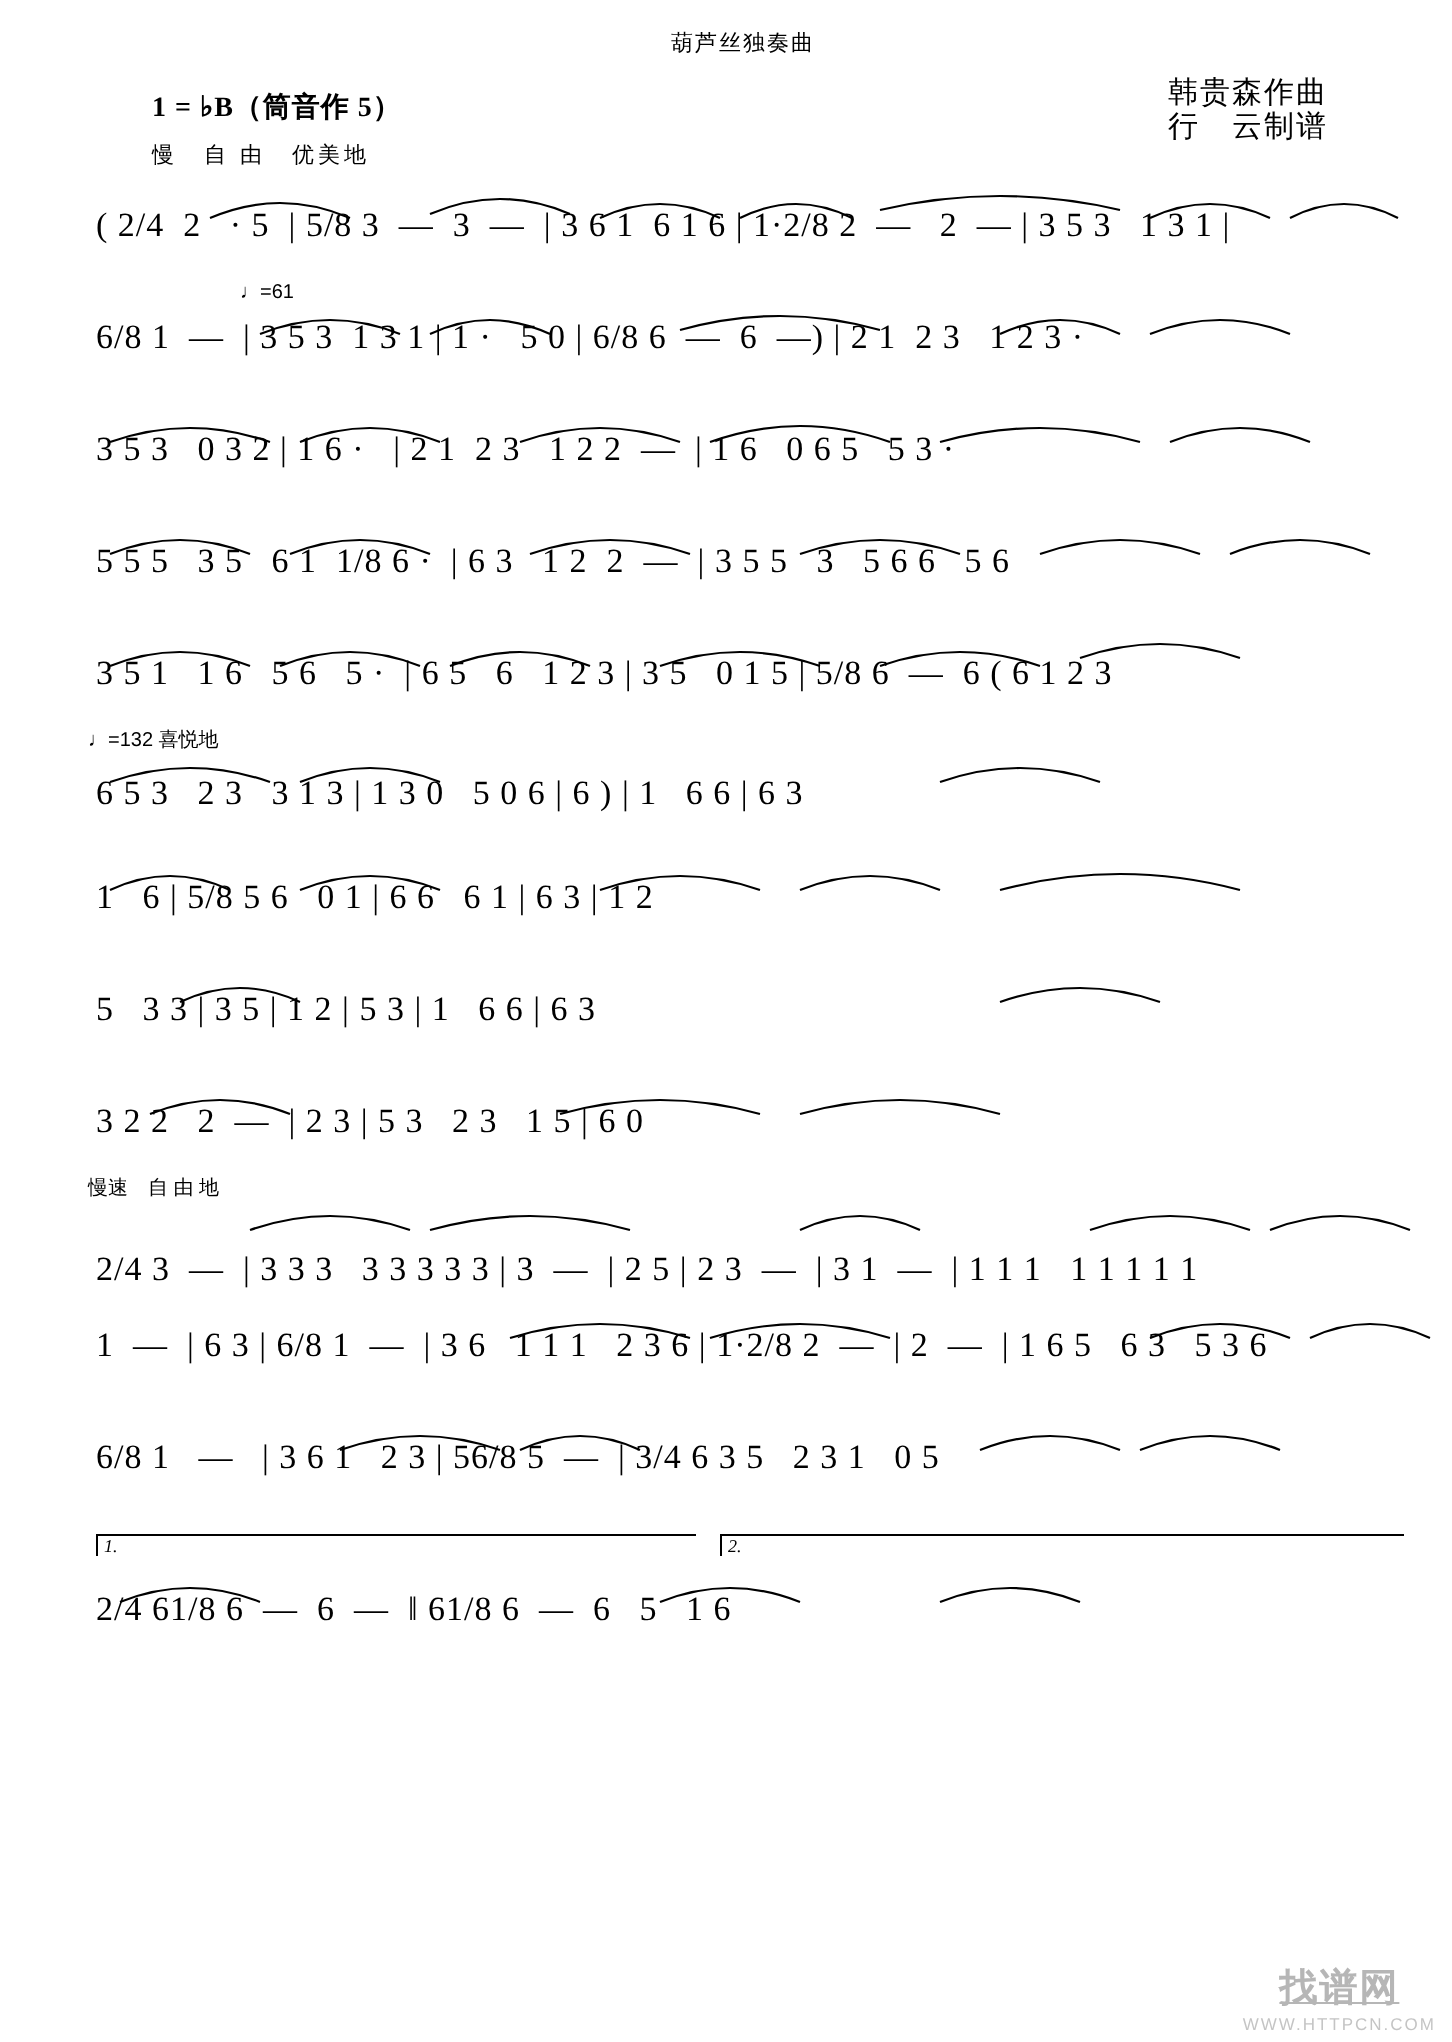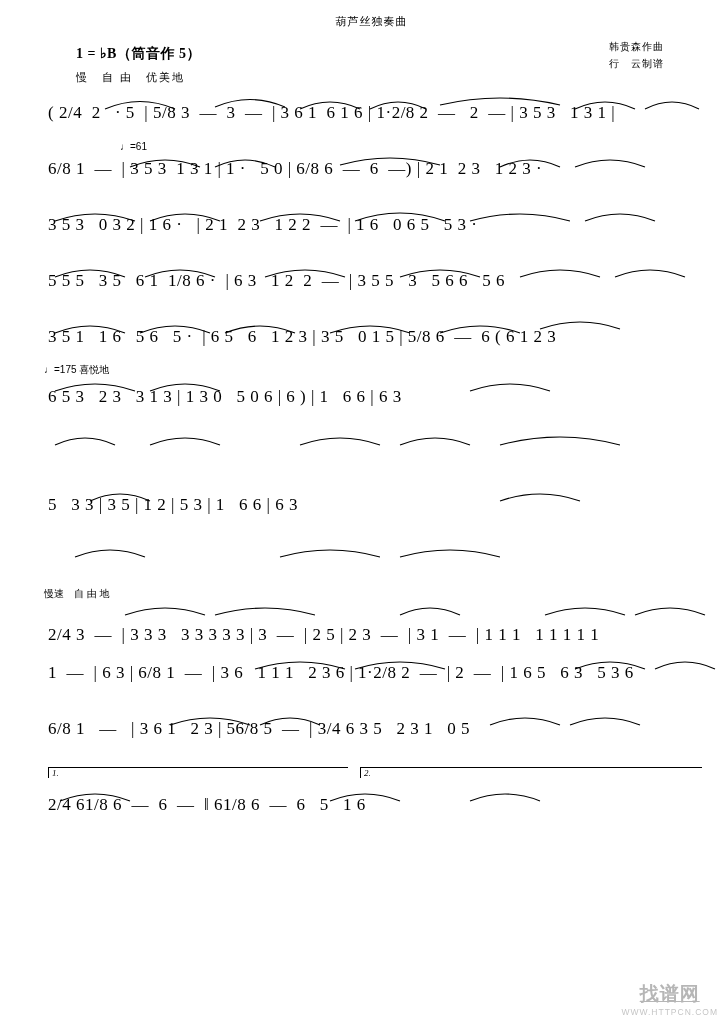--- a/index.html
+++ b/index.html
@@ -56,22 +56,22 @@
     left: 76px;
     top: 33px;
     font-family: "Liberation Sans", sans-serif;
     font-size: 11px;
     letter-spacing: 2px;
   }
   .composer {
     position: absolute;
     right: 62px;
     top: 2px;
-    font-family: Liberation Mono, monospace;
-    font-size: 10px;
+    font-family: Liberation Serif, serif;
+    font-size: 15px;
     line-height: 17px;
     text-align: center;
     letter-spacing: 1px;
   }
   .tempo-mark {
     position: absolute;
     font-family: "Liberation Sans", sans-serif;
     font-size: 10px;
   }
   .watermark {
@@ -190,53 +190,55 @@
       <path d="M140,20 Q175,6 210,20" stroke="#000" fill="none" stroke-width="1.1"></path>
       <path d="M225,20 Q260,6 295,20" stroke="#000" fill="none" stroke-width="1.1"></path>
       <path d="M330,20 Q370,6 410,20" stroke="#000" fill="none" stroke-width="1.1"></path>
       <path d="M440,20 Q480,6 520,20" stroke="#000" fill="none" stroke-width="1.1"></path>
       <path d="M540,16 Q580,2 620,16" stroke="#000" fill="none" stroke-width="1.1"></path>
     </svg>
     <div class="music">3 5 1   1 6   5 6   5 ·  | 6 5   6   1 2 3 | 3 5   0 1 5 | 5/8 6  —  6 ( 6 1 2 3</div>
   </div>
 
   <div class="line-wrap">
-    <div class="tempo-mark" style="left:44px; top:-6px;">♩=175  喜悦地</div>
+    <div class="tempo-mark" style="left:44px; top:-6px;">♩=132  喜悦地</div>
     <svg class="arcs" width="726" height="56">
       <path d="M55,22 Q95,8 135,22" stroke="#000" fill="none" stroke-width="1.1"></path>
       <path d="M150,22 Q185,8 220,22" stroke="#000" fill="none" stroke-width="1.1"></path>
       <path d="M470,22 Q510,8 550,22" stroke="#000" fill="none" stroke-width="1.1"></path>
     </svg>
     <div class="music" style="top:18px;">6 5 3   2 3   3 1 3 | 1 3 0   5 0 6 | 6 ) | 1   6 6 | 6 3</div>
   </div>
 
   <div class="line-wrap">
     <svg class="arcs" width="726" height="56">
       <path d="M55,20 Q85,6 115,20" stroke="#000" fill="none" stroke-width="1.1"></path>
       <path d="M150,20 Q185,6 220,20" stroke="#000" fill="none" stroke-width="1.1"></path>
       <path d="M300,20 Q340,6 380,20" stroke="#000" fill="none" stroke-width="1.1"></path>
       <path d="M400,20 Q435,6 470,20" stroke="#000" fill="none" stroke-width="1.1"></path>
       <path d="M500,20 Q560,4 620,20" stroke="#000" fill="none" stroke-width="1.1"></path>
     </svg>
+    <div class="music">1   6 | 5/8 5 6   0 1 | 6 6   6 1 | 6 3 | 1 2</div>
   </div>
 
   <div class="line-wrap">
     <svg class="arcs" width="726" height="56">
       <path d="M90,20 Q120,6 150,20" stroke="#000" fill="none" stroke-width="1.1"></path>
       <path d="M500,20 Q540,6 580,20" stroke="#000" fill="none" stroke-width="1.1"></path>
     </svg>
     <div class="music">5   3 3 | 3 5 | 1 2 | 5 3 | 1   6 6 | 6 3</div>
   </div>
 
   <div class="line-wrap">
     <svg class="arcs" width="726" height="56">
       <path d="M75,20 Q110,6 145,20" stroke="#000" fill="none" stroke-width="1.1"></path>
       <path d="M280,20 Q330,6 380,20" stroke="#000" fill="none" stroke-width="1.1"></path>
       <path d="M400,20 Q450,6 500,20" stroke="#000" fill="none" stroke-width="1.1"></path>
     </svg>
+    <div class="music">3 2 2   2  —  | 2 3 | 5 3   2 3   1 5 | 6 0</div>
   </div>
 
   <div class="line-wrap">
     <div class="tempo-mark" style="left:44px; top:-6px;">慢速　自 由 地</div>
     <svg class="arcs" width="726" height="56">
       <path d="M125,22 Q165,8 205,22" stroke="#000" fill="none" stroke-width="1.1"></path>
       <path d="M215,22 Q265,8 315,22" stroke="#000" fill="none" stroke-width="1.1"></path>
       <path d="M400,22 Q430,8 460,22" stroke="#000" fill="none" stroke-width="1.1"></path>
       <path d="M545,22 Q585,8 625,22" stroke="#000" fill="none" stroke-width="1.1"></path>
       <path d="M635,22 Q670,8 705,22" stroke="#000" fill="none" stroke-width="1.1"></path>

